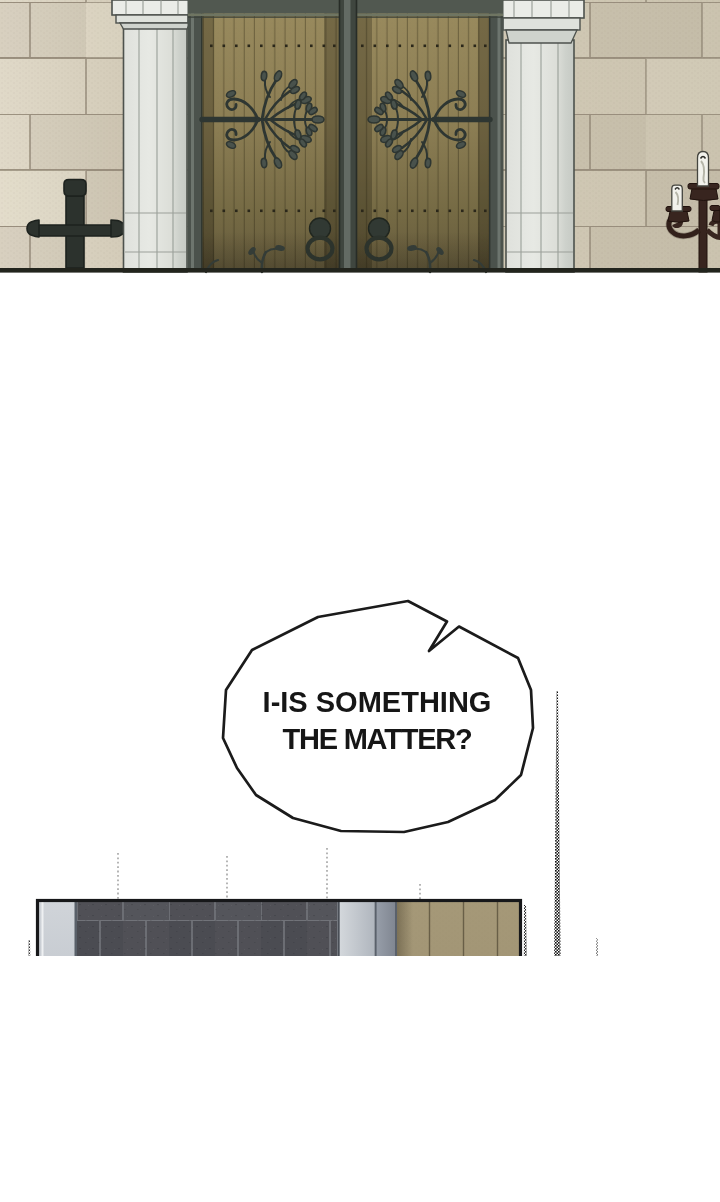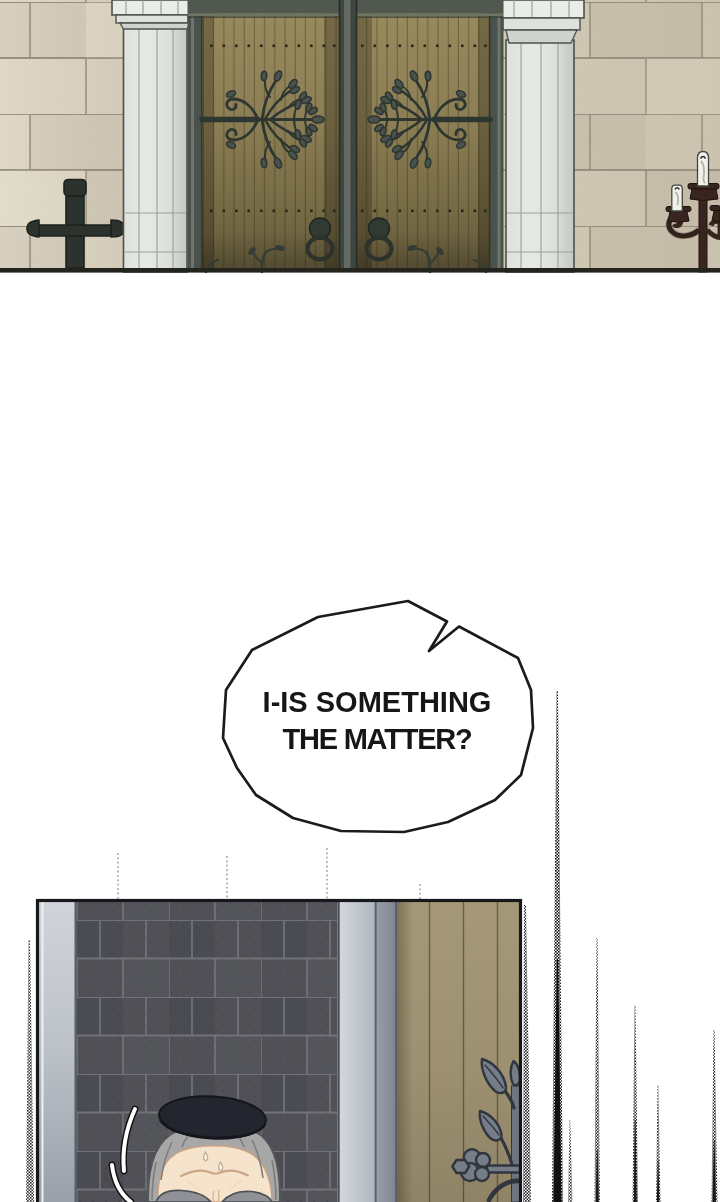--- a/index.html
+++ b/index.html
@@ -1,16 +1,16 @@
 <!DOCTYPE html>
 <html><head>
 <meta charset="utf-8">
 <style>
   html,body{margin:0;padding:0;background:#ffffff;}
-  #page{position:relative;width:720px;height:1202px;overflow:hidden;background:#ffffff;
+  #page{position:relative;width:720px;height:956px;overflow:hidden;background:#ffffff;
         font-family:"Liberation Sans",sans-serif;}
   svg{display:block}
 </style>
 </head>
 <body>
 <div id="page">
 <svg width="720" height="1202" viewBox="0 0 720 1202">
 <defs>
   <pattern id="ashlar" width="112" height="112" patternUnits="userSpaceOnUse" patternTransform="translate(0,2)">
     <path d="M0,0H112M0,56H112" stroke="#9c9280" stroke-width="1.9" fill="none"></path>

